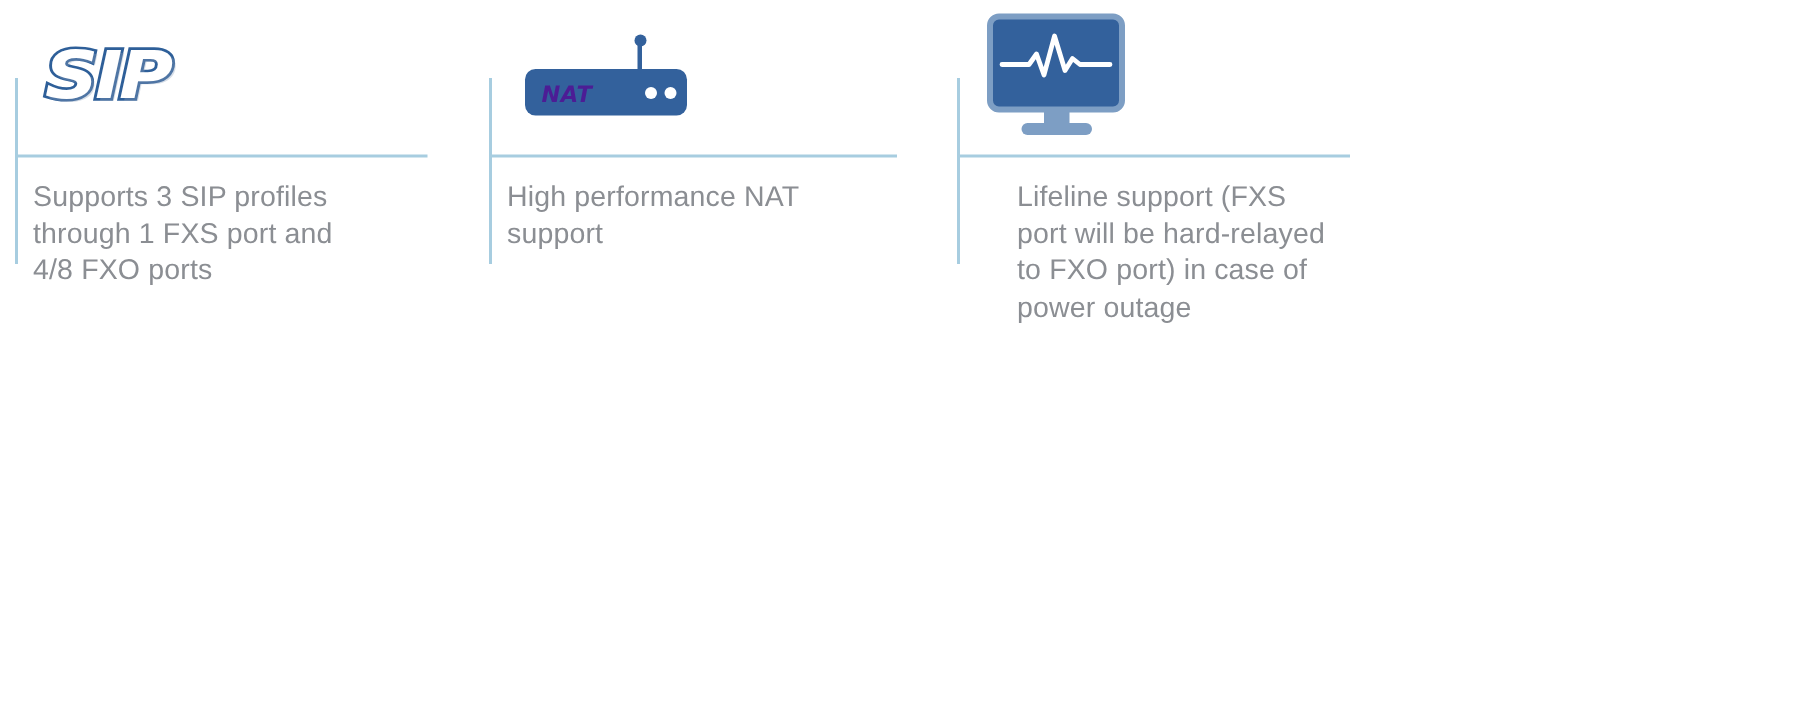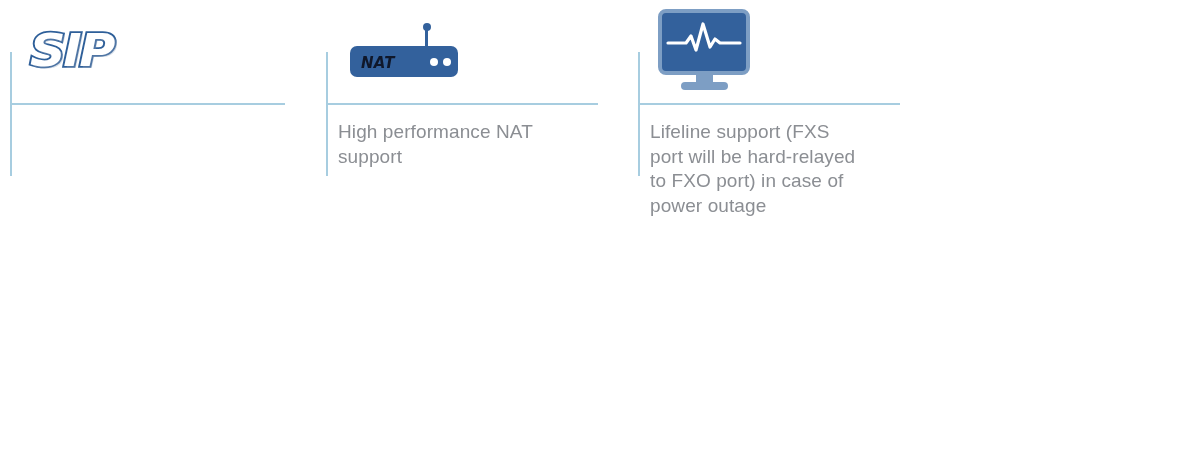--- a/index.html
+++ b/index.html
@@ -80,21 +80,21 @@
     position: absolute;
     left: 22px;
     top: 120px;
     width: 252px;
     color: #8b8e93;
     font-size: 19px;
     line-height: 24.5px;
     letter-spacing: 0.1px;
     white-space: pre-line;
   }
-  .col3 .caption { width: 246px; }
+  .col3 .caption { width: 246px; margin-left: 28px; }
   .col4 .caption { width: 240px; }
 
   
 
   
   .sip-mark {
     font-family: "DejaVu Sans", sans-serif;
     font-weight: 700;
     font-style: italic;
     font-size: 44px;
@@ -114,21 +114,21 @@
   .nat-body {
     position: absolute;
     left: 0; bottom: 4px;
     width: 108px; height: 31px;
     background: #33619c;
     border-radius: 7px;
   }
   .nat-text {
     position: absolute;
     left: 11px; bottom: 9px;
-    color: #0f172a;
+    color: #4c1d95;
     font-family: "DejaVu Sans", sans-serif;
     font-weight: 700;
     font-style: italic;
     font-size: 15px;
     letter-spacing: 0.3px;
   }
   .nat-led {
     position: absolute;
     bottom: 15px;
     width: 8px; height: 8px;
@@ -199,20 +199,23 @@
 
 <div class="board">
   <div class="grid">
 
     <div class="cell row1 col1">
       <div class="v-rule"></div>
       <div class="h-rule"></div>
       <div class="icon-wrap">
         <div class="sip-mark">SIP</div>
       </div>
+      <div class="caption">Supports 3 SIP profiles
+through 1 FXS port and
+4/8 FXO ports</div>
     </div>
 
     <div class="cell row1 col2">
       <div class="v-rule"></div>
       <div class="h-rule"></div>
       <div class="icon-wrap">
         <div class="nat-router">
           <div class="nat-ant"></div>
           <div class="nat-body"></div>
           <div class="nat-text">NAT</div>

